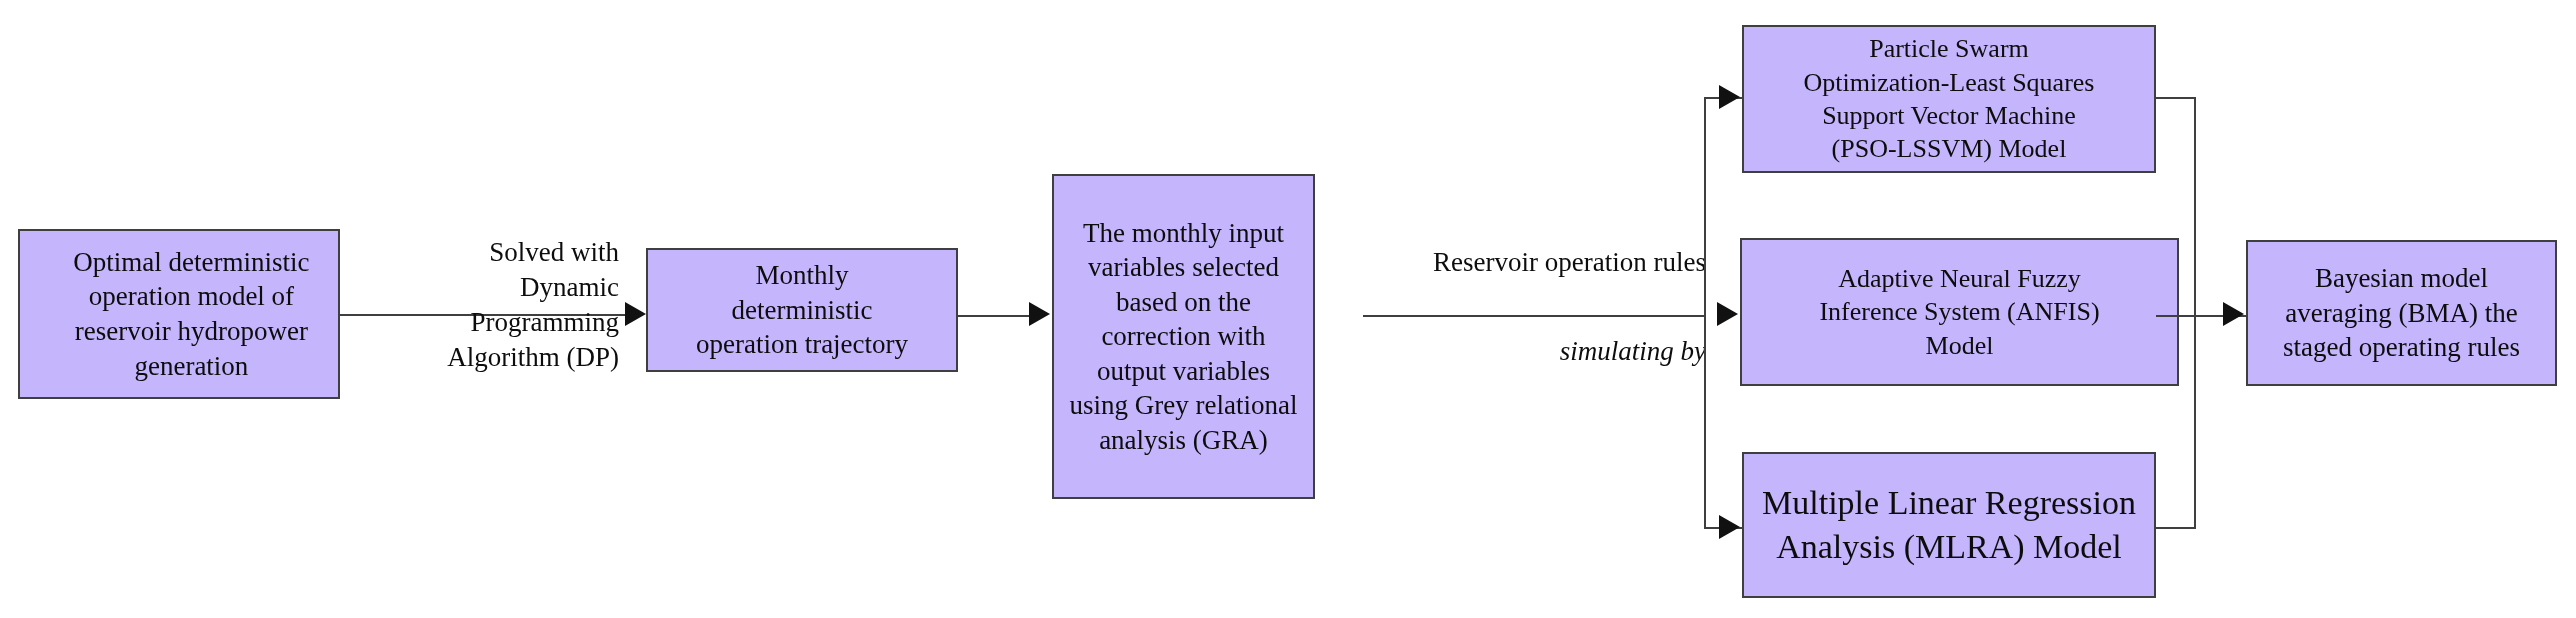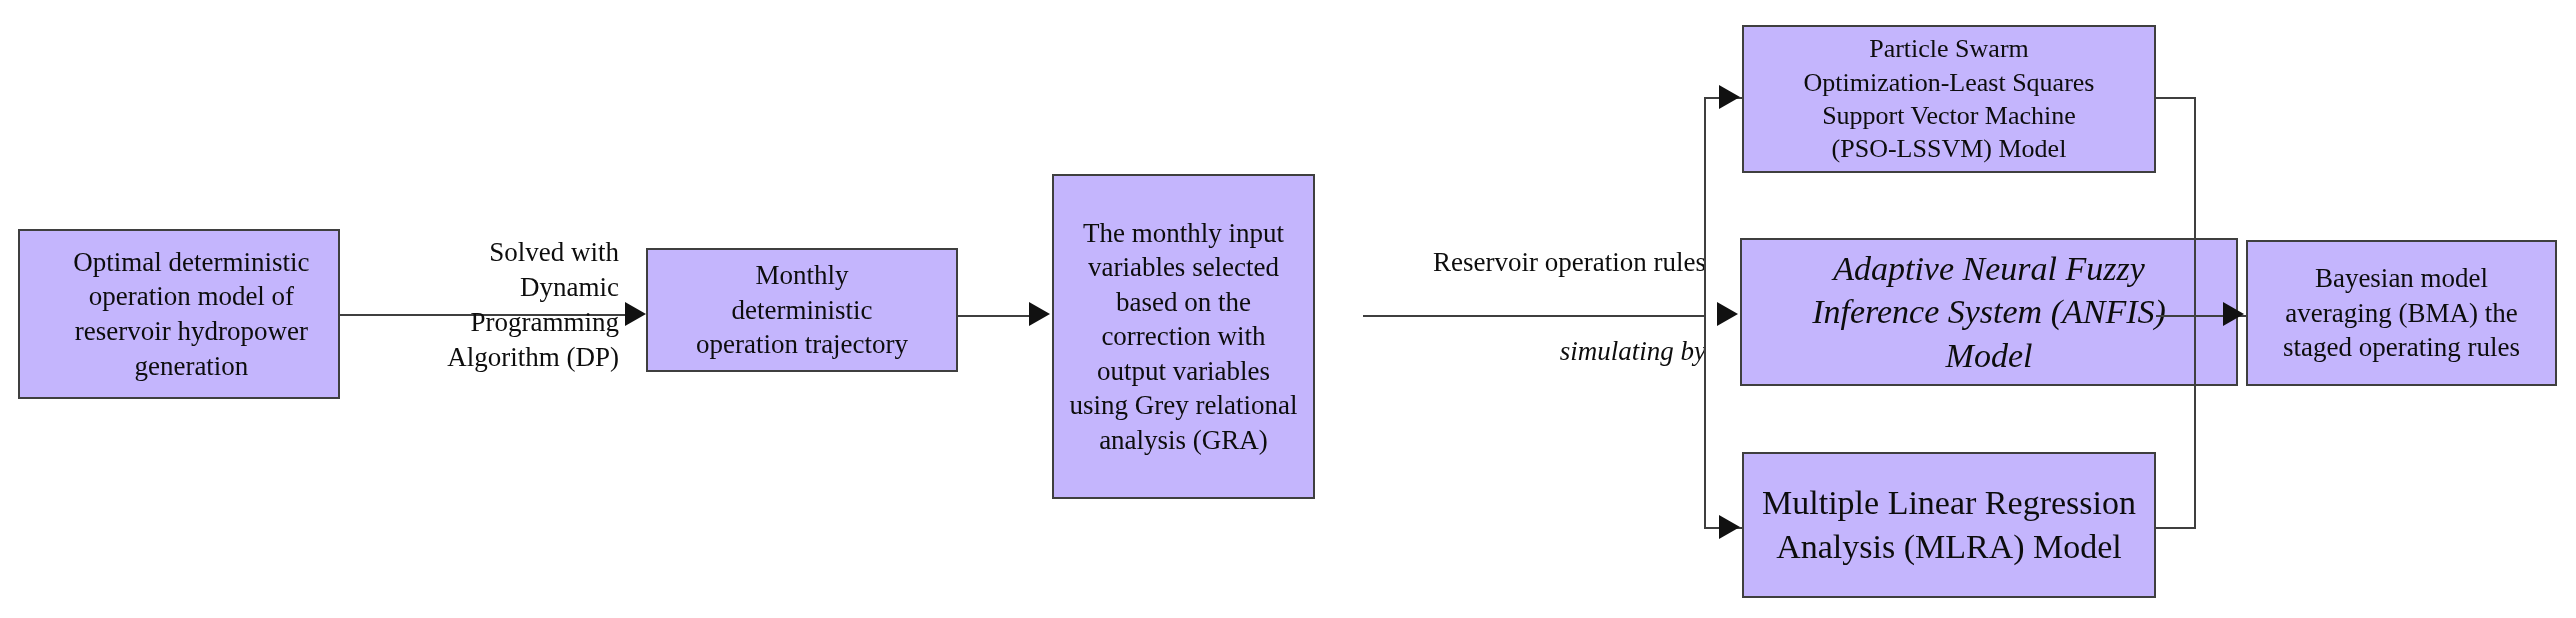--- a/index.html
+++ b/index.html
@@ -103,21 +103,21 @@
   <div class="arrowhead" style="left:1717px; top:302px;"></div>
 
   <div class="hline" style="left:1704px; top:527px; width:59px;"></div>
   <div class="arrowhead" style="left:1719px; top:515px;"></div>
 
   <div class="node" style="left:1742px; top:25px; width:414px; height:148px; font-size:26px;">Particle Swarm
 Optimization-Least Squares
 Support Vector Machine
 (PSO-LSSVM) Model</div>
 
-  <div class="node" style="left:1740px; top:238px; width:498px; height:148px; font-size:34px;font-style:italic;">Adaptive Neural Fuzzy
+  <div class="node" style="left:1740px; top:238px; width:439px; height:148px; font-size:26px;">Adaptive Neural Fuzzy
 Inference System (ANFIS)
 Model</div>
 
   <div class="node" style="left:1742px; top:452px; width:414px; height:146px; font-size:34px;">Multiple Linear Regression
 Analysis (MLRA) Model</div>
 
   <div class="hline" style="left:2154px; top:97px; width:42px;"></div>
   <div class="hline" style="left:2154px; top:527px; width:42px;"></div>
   <div class="vline" style="left:2194px; top:97px; height:430px;"></div>
 

